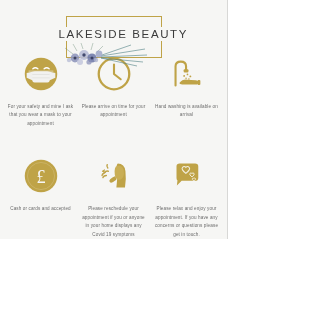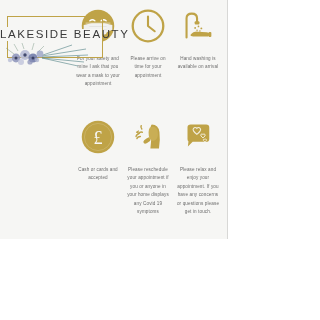--- a/index.html
+++ b/index.html
@@ -8,21 +8,22 @@
     background:#ffffff;
     font-family:"Liberation Sans", sans-serif;
     overflow:hidden;
   }
   .page {
     position:relative;
     width:228px; height:239px;
     background:#f6f6f4;
     border-right:1px solid #d8d8d6;
     display:flex;
-    align-items:flex-start;
+    flex-direction:column;
+    align-items:center;
   }
 
   
   .logo-block {
     position:relative;
     width:110px;
     height:64px;
     margin-top:14px;
     display:flex;
     align-items:flex-start;

